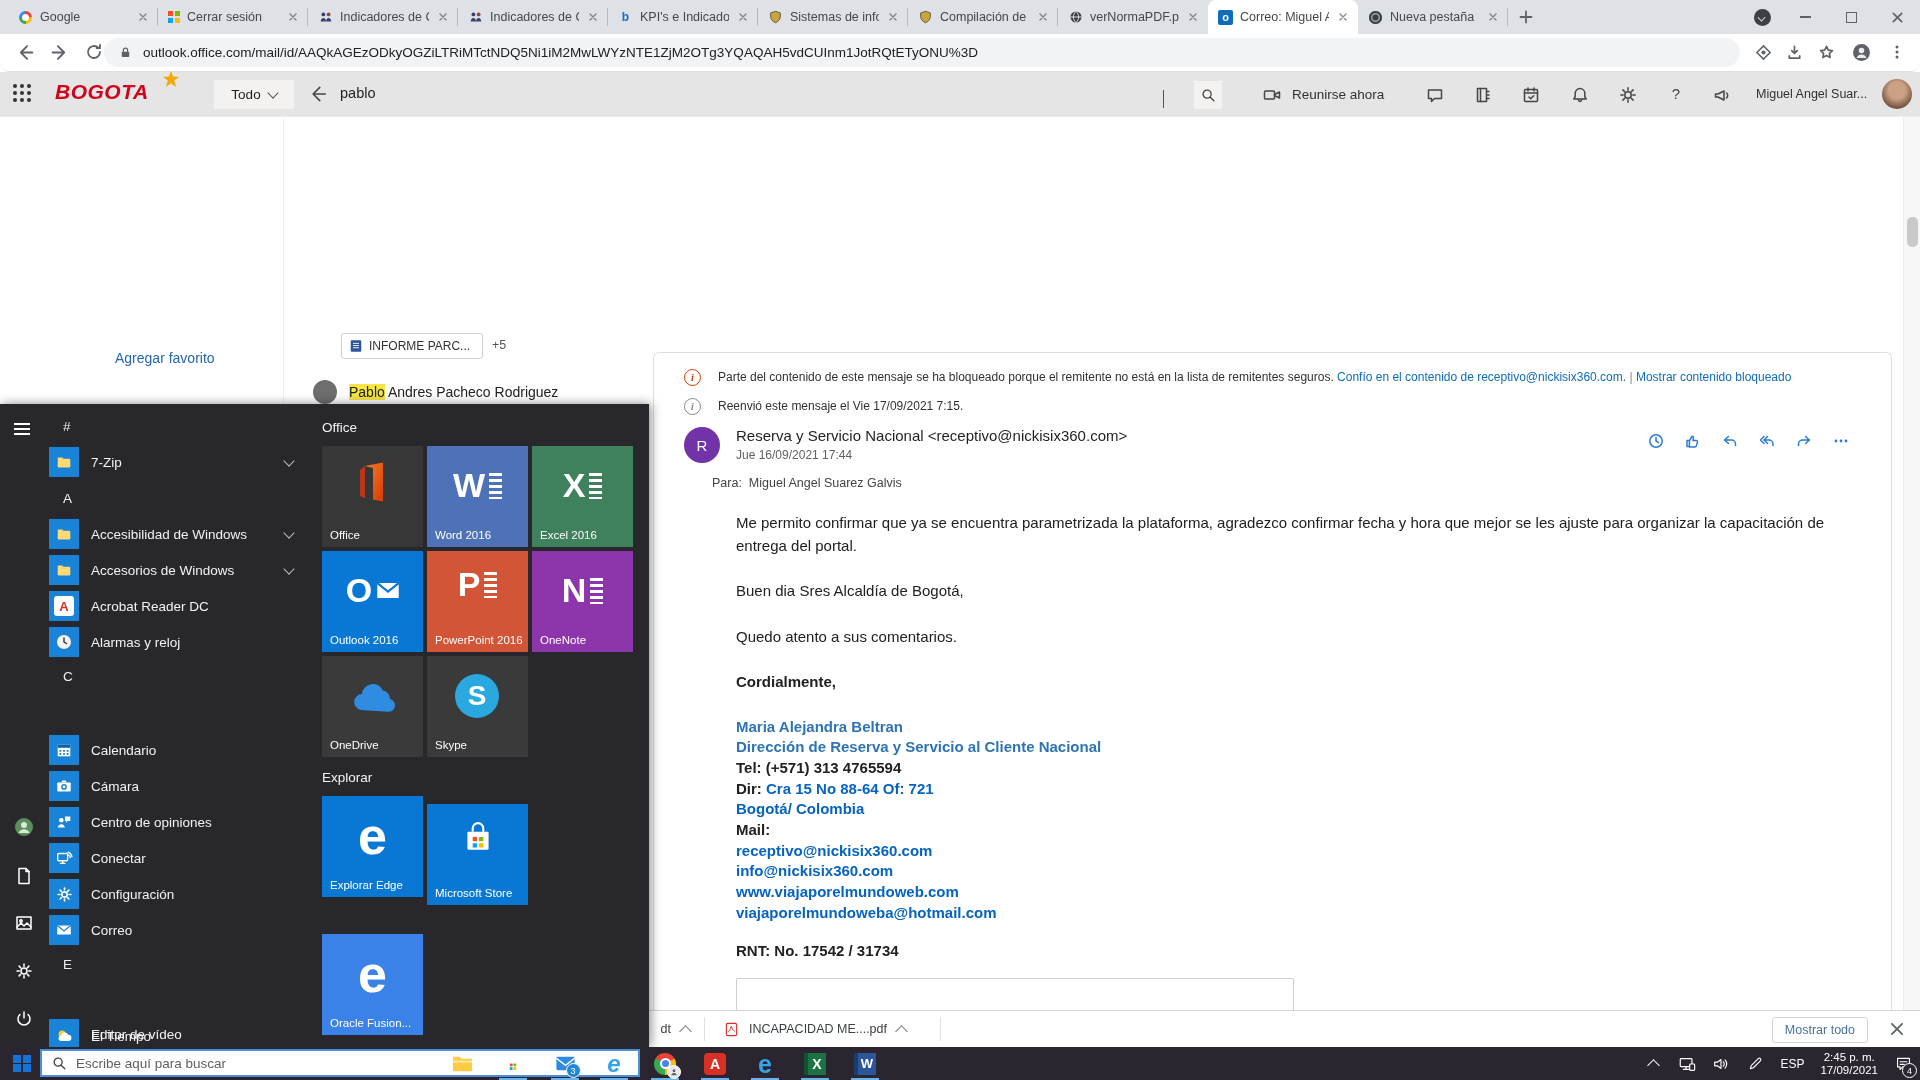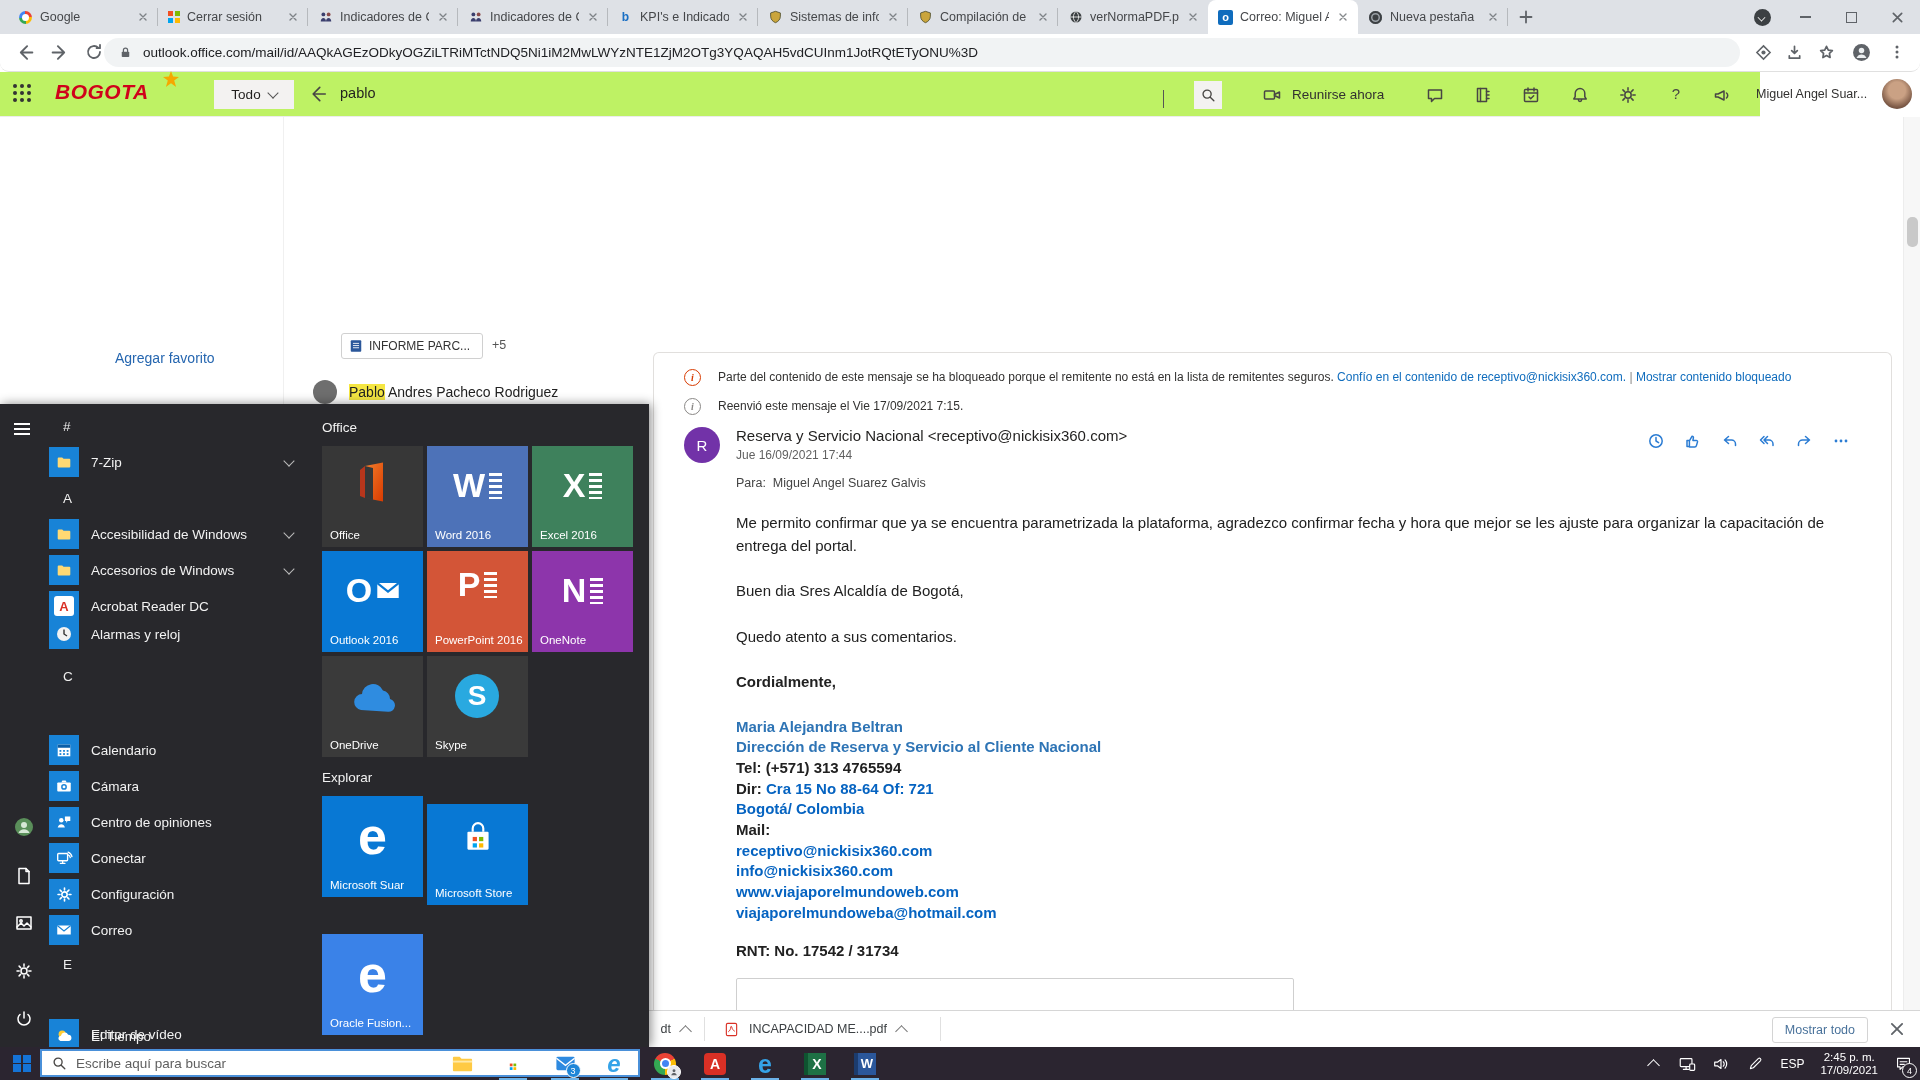--- a/index.html
+++ b/index.html
@@ -29,21 +29,21 @@
   .darkcircle{width:13px;height:13px;border-radius:50%;background:#3c4043;}
   .winbtn{width:46px;height:34px;display:flex;align-items:center;justify-content:center;color:#5f6368;}
 
   
   .toolbar{position:absolute;left:0;top:34px;width:1920px;height:38px;background:#fff;border-bottom:1px solid #e0e0e0;box-sizing:border-box;border-radius:9px;}
   .omnibox{position:absolute;left:104px;top:4px;width:1636px;height:29px;border-radius:15px;background:#f1f3f4;
     display:flex;align-items:center;padding:0 14px;box-sizing:border-box;gap:10px;}
   .url{font-size:13.5px;color:#202124;white-space:nowrap;overflow:hidden;}
 
   
-  .owa{position:absolute;left:0;top:72px;width:1760px;height:45px;background:#bef264;border-bottom:1px solid #ececec;box-sizing:border-box;}
+  .owa{position:absolute;left:0;top:72px;width:1920px;height:45px;background:#e5e5e5;border-bottom:1px solid #ececec;box-sizing:border-box;}
   .waffle{position:absolute;left:10px;top:9px;width:28px;height:28px;display:grid;grid-template-columns:4px 4px 4px;grid-template-rows:4px 4px 4px;grid-gap:3px;padding:3px;}
   .waffle i{background:#333;border-radius:50%;}
   .brand{position:absolute;left:55px;top:8px;font-weight:bold;font-style:italic;font-size:21px;color:#d0021b;letter-spacing:.5px;}
   .brandstar{position:absolute;left:108px;top:-9px;width:16px;height:16px;background:#f5a800;
     clip-path:polygon(50% 0,63% 35%,100% 38%,70% 60%,82% 100%,50% 76%,18% 100%,30% 60%,0 38%,37% 35%);}
   .todobox{position:absolute;left:214px;top:8px;width:80px;height:29px;background:#f3f2f1;display:flex;align-items:center;justify-content:center;gap:8px;font-size:13.5px;color:#201f1e;}
   .carot{width:7px;height:7px;border-right:1.5px solid #555;border-bottom:1.5px solid #555;transform:rotate(45deg);margin-top:-3px;}
   .owa-ic{position:absolute;top:13px;width:20px;height:20px;}
   .meet{position:absolute;left:1292px;top:15px;font-size:13.5px;color:#323130;}
   .owauser{position:absolute;left:1756px;top:15px;font-size:12.5px;color:#323130;white-space:nowrap;}
@@ -483,21 +483,21 @@
             </span>
           <span>
               <svg viewBox="0 0 20 20">
                 <circle cx="5" cy="10" r="1.4" fill="#2b7cd3"></circle>
                 <circle cx="10" cy="10" r="1.4" fill="#2b7cd3"></circle>
                 <circle cx="15" cy="10" r="1.4" fill="#2b7cd3"></circle>
               </svg>
             </span>
         </span>
       </div>
-      <div class="para" style="margin-left:52px">
+      <div class="para" style="margin-left:28px">
         <span>Para:</span>&nbsp;&nbsp;<span>Miguel Angel Suarez Galvis</span>
       </div>
 
       <div class="mailbody">
         <p>Me permito confirmar que ya se encuentra parametrizada la plataforma, agradezco confirmar fecha y hora que mejor se les ajuste para organizar la capacitación de entrega del portal.</p>
         <p>Buen dia Sres Alcaldía de Bogotá,</p>
         <p>Quedo atento a sus comentarios.</p>
         <p style="font-weight:bold">Cordialmente,</p>
         <div class="sig">
           <div class="sigblue">Maria Alejandra Beltran</div>
@@ -615,21 +615,21 @@
         </span>
       <span class="applabel">Accesorios de Windows</span>
         <span class="carot"></span>
     </div>
     <div class="mrow" style="top:184px">
       <span class="appic" style="background:#1883d7">
           <span style="width:20px;height:20px;background:#fff;border-radius:3px;color:#d93025;font-weight:bold;font-size:13px;display:flex;align-items:center;justify-content:center">A</span>
         </span>
       <span class="applabel">Acrobat Reader DC</span>
     </div>
-    <div class="mrow" style="top:212px">
+    <div class="mrow" style="top:220px">
       <span class="appic">
           <svg viewBox="0 0 20 20" width="20" height="20">
             <circle cx="10" cy="10" r="7" fill="#f2f2f2"></circle>
             <path d="M10 5.5V10l3 2" stroke="#333" stroke-width="1.4" fill="none"></path>
           </svg>
         </span>
       <span class="applabel">Alarmas y reloj</span>
     </div>
     <div class="mhead" style="top:260px">C</div>
     <div class="mrow" style="top:328px">
@@ -782,21 +782,21 @@
           </span></span>
       <span class="tlabel">Skype</span>
     </div>
 
     <div class="glabel" style="left:322px;top:366px">Explorar</div>
 
     <div class="tile t-blue" style="left:322px;top:392px">
       <span class="tletter bige">
           <span>e</span>
         </span>
-      <span class="tlabel">Microsoft Suar</span>
+      <span class="tlabel">Explorar Edge</span>
     </div>
     <div class="tile t-blue" style="left:427px;top:400px">
       <span><svg viewBox="0 0 34 34" width="36" height="36" style="position:absolute;left:33px;top:16px">
             <path d="M12 11V8a5 5 0 0 1 10 0v3" fill="none" stroke="#fff" stroke-width="2"></path>
             <rect x="7" y="11" width="20" height="17" rx="1" fill="#fff"></rect>
             <g>
               <rect x="12" y="16" width="4" height="4" fill="#f25022"></rect>
               <rect x="18" y="16" width="4" height="4" fill="#7fba00"></rect>
               <rect x="12" y="22" width="4" height="4" fill="#00a4ef"></rect>
               <rect x="18" y="22" width="4" height="4" fill="#ffb900"></rect>

